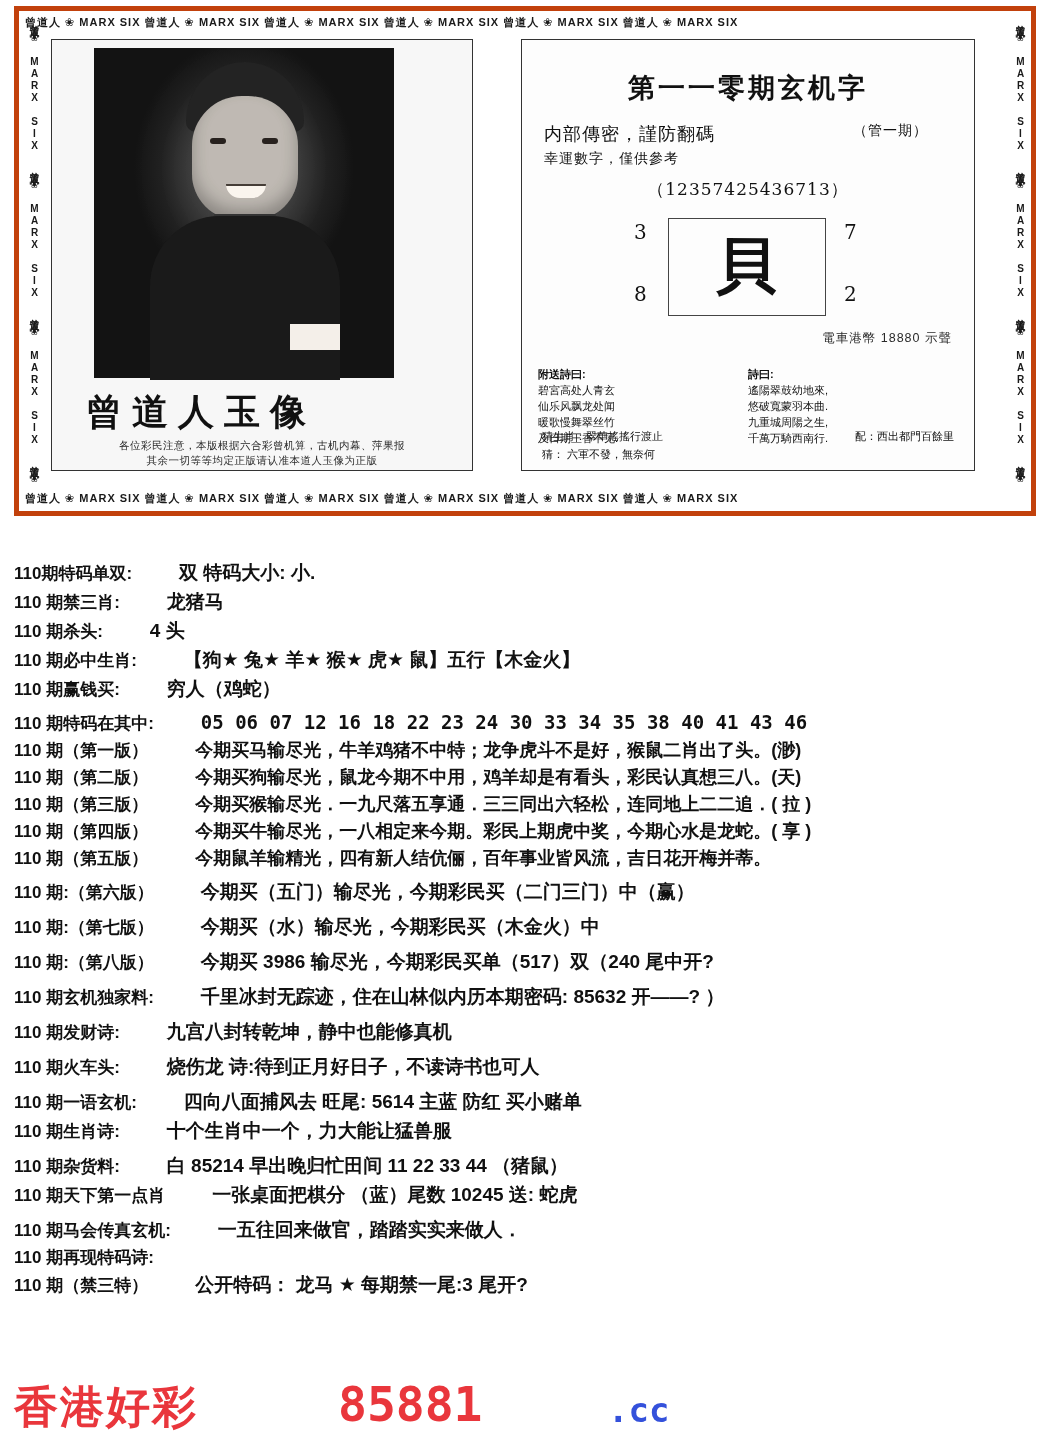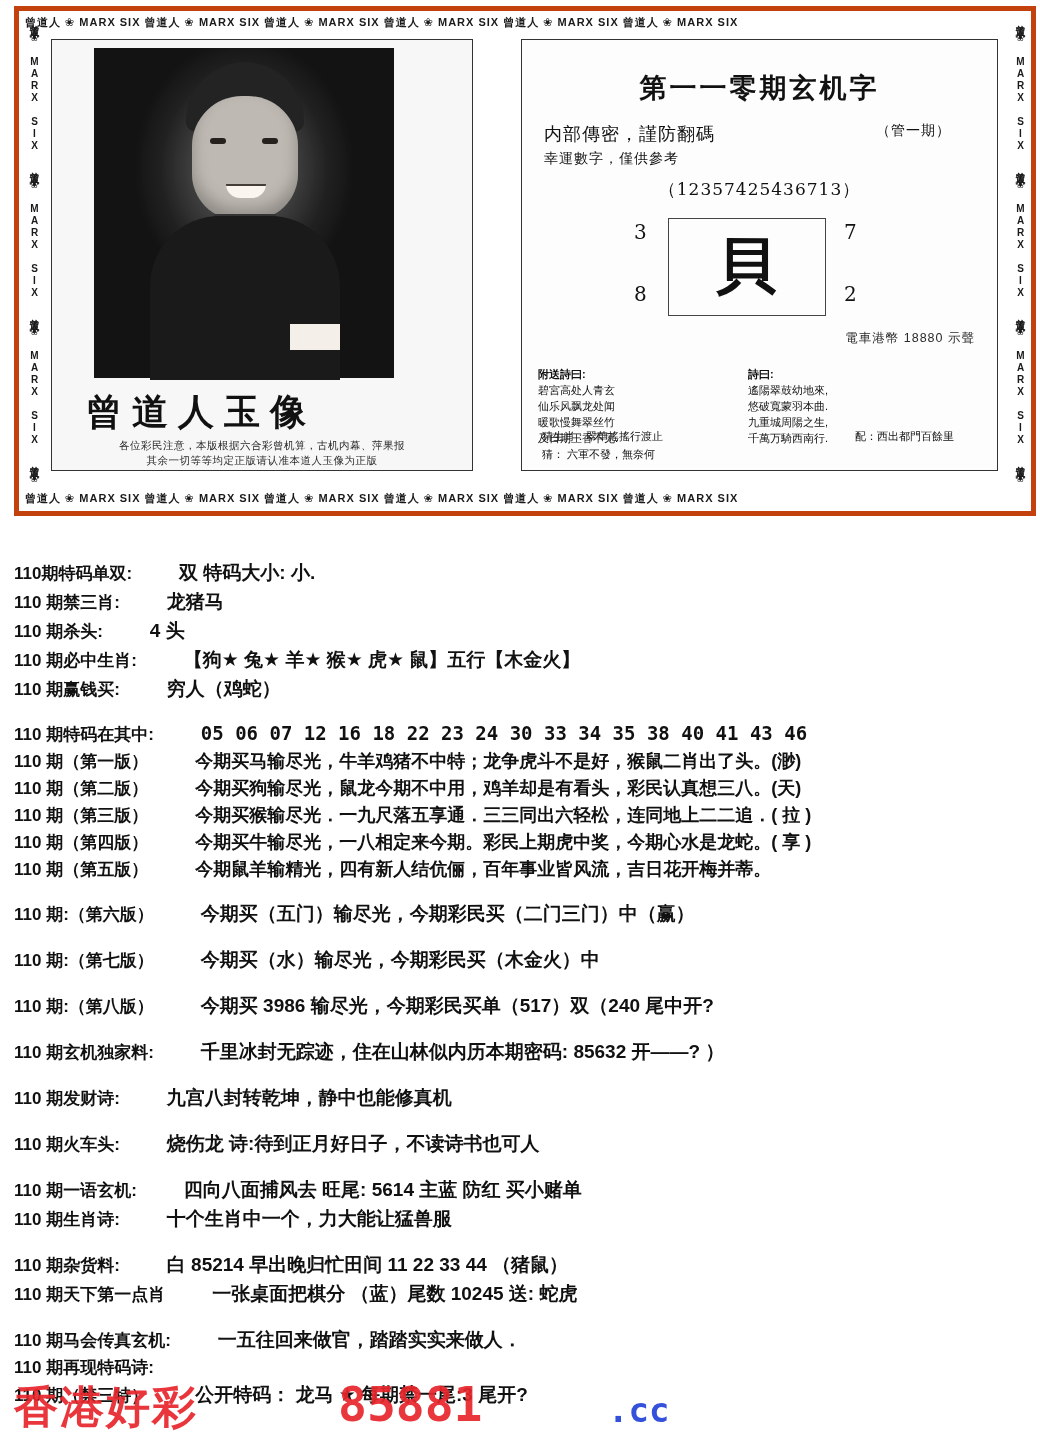--- a/index.html
+++ b/index.html
@@ -25,21 +25,21 @@
   .photo .eye{position:absolute;width:16px;height:6px;background:#2f2a27;border-radius:3px;}
   .photo .eye.l{left:116px;top:90px;}
   .photo .eye.r{left:168px;top:90px;}
   .photo .mouth{position:absolute;left:132px;top:136px;width:40px;height:12px;background:#efeae4;border-radius:0 0 20px 20px;border-top:2px solid #4a433e;}
   .photo .body{position:absolute;left:56px;top:168px;width:190px;height:164px;background:#232323;border-radius:70px 70px 0 0;}
   .photo .collar{position:absolute;left:120px;top:166px;width:62px;height:26px;background:#3b3b3b;border-radius:0 0 26px 26px;}
   .photo .patch{position:absolute;left:196px;top:276px;width:50px;height:26px;background:#e9e5df;}
   .poster-title{position:absolute;left:34px;top:348px;width:360px;text-align:left;font-family:"DejaVu Serif","Liberation Serif",serif;font-size:36px;font-weight:bold;letter-spacing:10px;color:#111;}
   .poster-fine{position:absolute;left:10px;top:398px;width:400px;font-size:10.5px;line-height:15px;text-align:center;color:#2a2a2a;letter-spacing:.5px;}
 
-  .card{position:absolute;left:496px;top:22px;width:452px;height:430px;border:1px solid #333;background:#fdfdfd;padding-left:23px;}
+  .card{position:absolute;left:496px;top:22px;width:452px;height:430px;border:1px solid #333;background:#fdfdfd;}
   .card h1{margin:0;position:absolute;left:0;top:30px;width:100%;text-align:center;font-family:"DejaVu Serif","Liberation Serif",serif;font-size:27px;font-weight:bold;letter-spacing:3px;}
   .card .l1{position:absolute;left:22px;top:82px;font-size:18px;letter-spacing:1px;}
   .card .l1b{position:absolute;right:46px;top:82px;font-size:14px;letter-spacing:1px;}
   .card .l2{position:absolute;left:22px;top:110px;font-size:14px;letter-spacing:1px;}
   .card .nums{position:absolute;left:0;top:138px;width:100%;text-align:center;font-size:17px;letter-spacing:1px;font-family:"DejaVu Serif","Liberation Serif",serif;}
   .bigbox{position:absolute;left:146px;top:178px;width:156px;height:96px;border:1px solid #444;}
   .bigchar{position:absolute;left:146px;top:178px;width:156px;height:96px;display:flex;align-items:center;justify-content:center;font-family:"DejaVu Serif","Liberation Serif",serif;font-size:60px;font-weight:bold;}
   .cn{position:absolute;font-family:"DejaVu Serif","Liberation Serif",serif;font-size:20px;}
   .cn.tl{left:112px;top:180px;} .cn.tr{left:322px;top:180px;}
   .cn.bl{left:112px;top:242px;} .cn.br{left:322px;top:242px;}
@@ -50,21 +50,21 @@
   .card .footrow{position:absolute;left:20px;bottom:26px;width:412px;display:flex;justify-content:space-between;font-size:11px;}
   .card .footrow2{position:absolute;left:20px;bottom:8px;width:412px;display:flex;justify-content:space-between;font-size:11px;}
 
   
   .body-text{position:absolute;left:14px;top:560px;width:1014px;}
   .row{display:flex;align-items:baseline;flex-wrap:nowrap;white-space:nowrap;margin-bottom:3px;gap:44px;}
   .row .pfx{font-size:17px;font-weight:bold;}
   .row .txt{font-size:19px;font-weight:bold;margin-left:3px;}
   .row.sm .txt{font-size:18px;}
   .row.tight{margin-bottom:1px;}
-  .gap{margin-top:20px;}
+  .gap{margin-top:9px;}
   .mono{font-family:"DejaVu Sans Mono","Liberation Mono",monospace;}
   .ser{font-family:"DejaVu Serif","Liberation Serif",serif;}
 
   
   .wm{position:absolute;bottom:8px;left:8px;width:1024px;height:66px;pointer-events:none;}
   .wm .red{position:absolute;left:6px;top:4px;font-size:44px;font-weight:bold;color:#e8262c;letter-spacing:2px;font-family:"DejaVu Serif","Liberation Serif",serif;opacity:.92;}
   .wm .num{position:absolute;left:330px;top:2px;font-size:48px;font-weight:bold;color:#e8262c;font-family:"DejaVu Sans Mono","Liberation Mono",monospace;opacity:.92;}
   .wm .cc{position:absolute;left:600px;top:16px;font-size:34px;font-weight:bold;color:#1f3fd8;font-family:"DejaVu Sans Mono","Liberation Mono",monospace;opacity:.9;}
 </style>
 </head>

